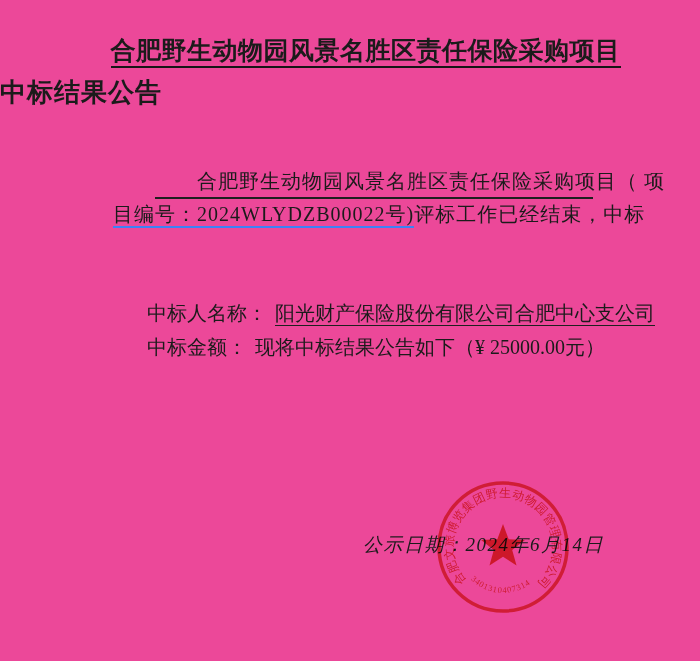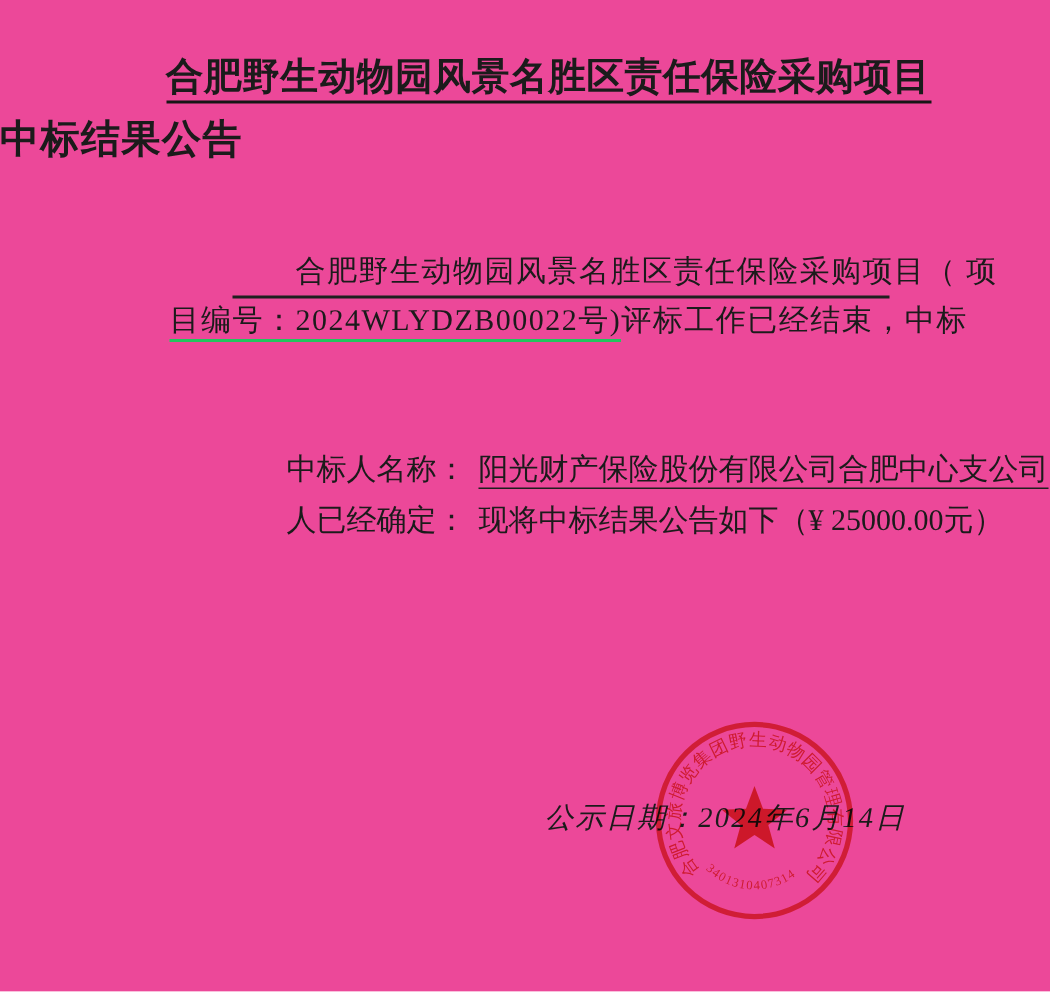--- a/index.html
+++ b/index.html
@@ -12,23 +12,23 @@
   .edge-right{position:absolute;top:6px;right:2px;width:2px;height:655px;background:#eae8e4;}
   .title1{position:absolute;top:34px;left:0;width:100%;text-align:center;
     font-size:25px;font-weight:bold;letter-spacing:.5px;white-space:nowrap;}
   .title1 .u-title{border-bottom:2.5px solid #161616;padding-bottom:2px;}
   .title2{position:absolute;top:75px;left:0;width:100%;
     font-size:26px;font-weight:bold;letter-spacing:1px;white-space:nowrap;}
   .para{position:absolute;left:113px;top:166px;width:482px;
     font-size:20px;line-height:30px;letter-spacing:1px;white-space:nowrap;}
   .para p{margin:0;}
   .indent{text-indent:42px;}
-  .u-line{border-bottom:2px solid #22c55e;padding-bottom:1px;}
+  .u-line{border-bottom:2px solid #3b82f6;padding-bottom:1px;}
   .u-full{display:inline-block;width:438px;border-bottom:2px solid #1f1f1f;padding-bottom:1px;}
-  .kv{position:absolute;left:147px;top:296px;font-size:20px;line-height:34px;white-space:nowrap;margin-left:44px;}
+  .kv{position:absolute;left:147px;top:296px;font-size:20px;line-height:34px;white-space:nowrap;}
   .kv p{margin:0;}
   .kv .val{margin-left:8px;}
   .u-name{border-bottom:1.8px solid #1f1f1f;padding-bottom:1px;}
   .dateline{position:absolute;left:363px;top:532px;font-size:19px;letter-spacing:1.5px;white-space:nowrap;font-style:italic;}
   .seal{position:absolute;left:433px;top:476px;width:140px;height:142px;
     mix-blend-mode:multiply;opacity:.92;}
 </style>
 </head>
 <body>
 
@@ -41,21 +41,21 @@
   </div>
   <div class="title2">中标结果公告</div>
 
   <div class="para">
     <p class="indent"><span class="u-full">合肥野生动物园风景名胜区责任保险采购项目（ 项</span></p>
     <p><span class="u-line">目编号：2024WLYDZB00022号)</span><span>评标工作已经结束，中标</span></p>
   </div>
 
   <div class="kv">
     <p><span>中标人名称：</span><span class="val u-name">阳光财产保险股份有限公司合肥中心支公司</span></p>
-    <p><span>人已经确定：</span><span class="val">现将中标结果公告如下（¥ 25000.00元）</span></p>
+    <p><span>中标金额：</span><span class="val">现将中标结果公告如下（¥ 25000.00元）</span></p>
   </div>
 
   <div class="dateline">
     <span>公示日期：</span><span>2024年6月14日</span>
   </div>
 
   <svg class="seal" viewBox="0 0 140 140" aria-hidden="true">
     <defs>
       <path id="arcTop" d="M 34.6 105.4 A 50 50 0 1 1 105.4 105.4" fill="none"></path>
       <path id="arcBottom" d="M 30.2 93 A 46 46 0 0 0 109.8 93" fill="none"></path>

